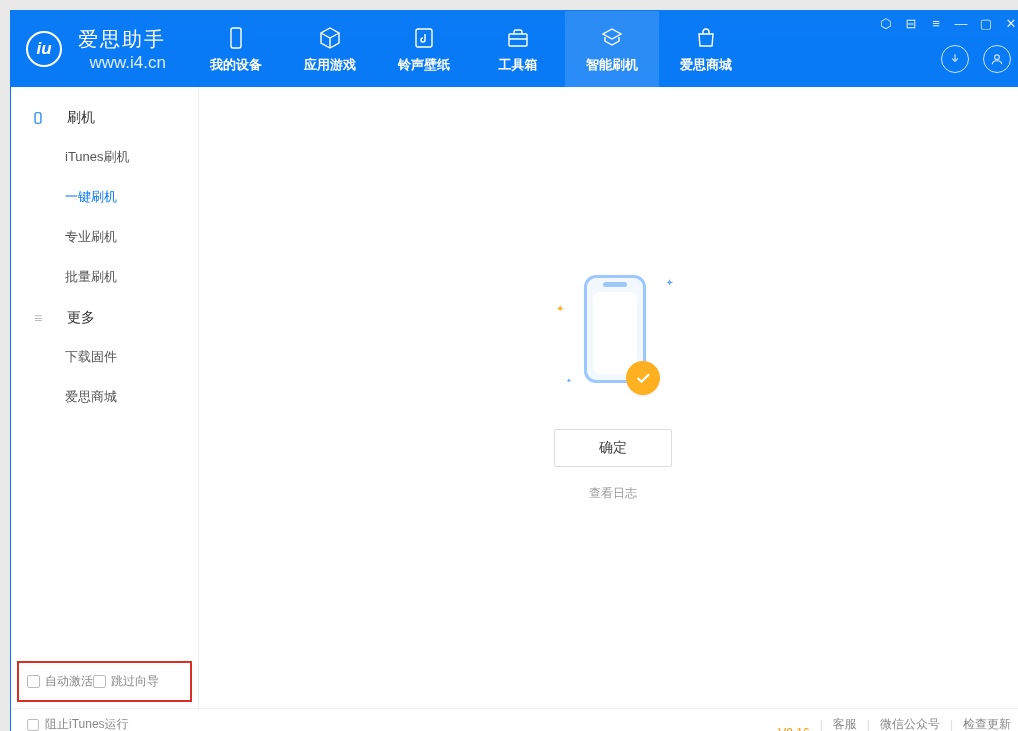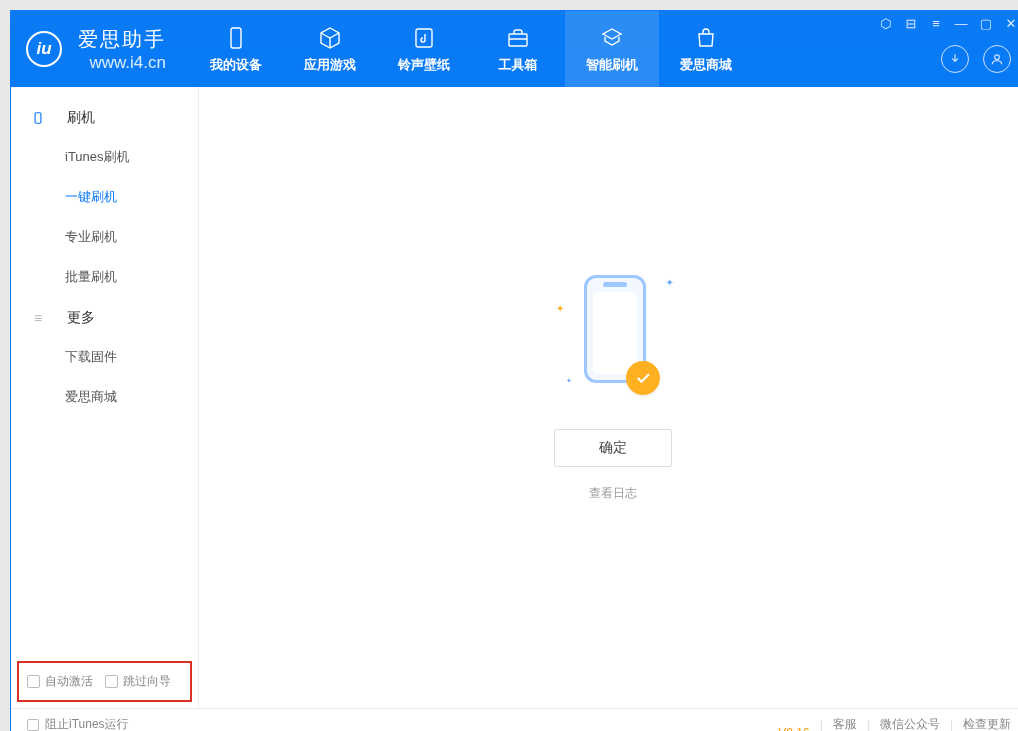--- a/index.html
+++ b/index.html
@@ -30,21 +30,21 @@
 .side-card { margin: 6px 12px; padding: 10px 12px; background: #f5f8fc; border-radius: 4px; font-size: 13px; display: flex; align-items: center; gap: 8px; }
 .side-card .dot { width: 18px; height: 18px; border: 1.6px solid #0a7af5; border-radius: 50%; position: relative; }
 .side-card .dot::after { content: ""; position: absolute; width: 7px; height: 7px; background: #0a7af5; border-radius: 50%; left: 3.5px; top: 3.5px; }
 .device-card { margin: 6px 12px; padding: 10px 12px; background: #f5f8fc; border-radius: 4px; }
 .device-card .drow { display: flex; align-items: center; gap: 8px; }
 .device-phone-icon { width: 17px; height: 17px; color: #0a7af5; }
 .device-phone-icon svg { stroke: #0a7af5; fill: none; stroke-width: 1.6; }
 .device-name { font-size: 13px; font-weight: 600; color: #333; }
 .storage-pill { display: inline-block; margin: 5px 0 0 22px; padding: 2px 10px; border-radius: 10px; background: #e4edfb; color: #3b87e8; font-size: 11px; }
 .device-sub { font-size: 11px; color: #aaa; margin: 3px 0 0 24px; }
-.highlight-box { border: 2px solid #d93025; margin: 8px 6px 6px; padding: 10px 8px; display: flex; gap: 12px; align-items: center; }
+.highlight-box { border: 2px solid #d93025; margin: 8px 6px 6px; padding: 10px 8px; display: flex; gap: 0; align-items: center; }
 .chk { display: flex; align-items: center; gap: 5px; font-size: 12px; color: #888; cursor: pointer; }
 .chk .box { width: 13px; height: 13px; border: 1px solid #bbb; border-radius: 2px; }
 .main { flex: 1; position: relative; background: #fff; display: flex; flex-direction: column; align-items: center; }
 .illustration { margin-top: 178px; position: relative; width: 150px; height: 140px; }
 .phone { position: absolute; left: 46px; top: 10px; width: 62px; height: 108px; border: 3px solid #9cc7ff; border-radius: 12px; background: #f3f8ff; }
 .notch { position: absolute; top: 4px; left: 50%; transform: translateX(-50%); width: 24px; height: 5px; background: #9cc7ff; border-radius: 3px; }
 .phone-inner { position: absolute; top: 14px; left: 6px; right: 6px; bottom: 6px; background: #fff; border-radius: 6px; }
 .check-badge { position: absolute; right: 28px; bottom: 10px; width: 34px; height: 34px; background: #ffb020; border-radius: 50%; display: flex; align-items: center; justify-content: center; box-shadow: 0 2px 2px rgba(0,0,0,0.05); }
 .check-badge svg { width: 18px; height: 18px; stroke: #fff; stroke-width: 3; fill: none; }
 .sparkle { position: absolute; font-size: 10px; }

